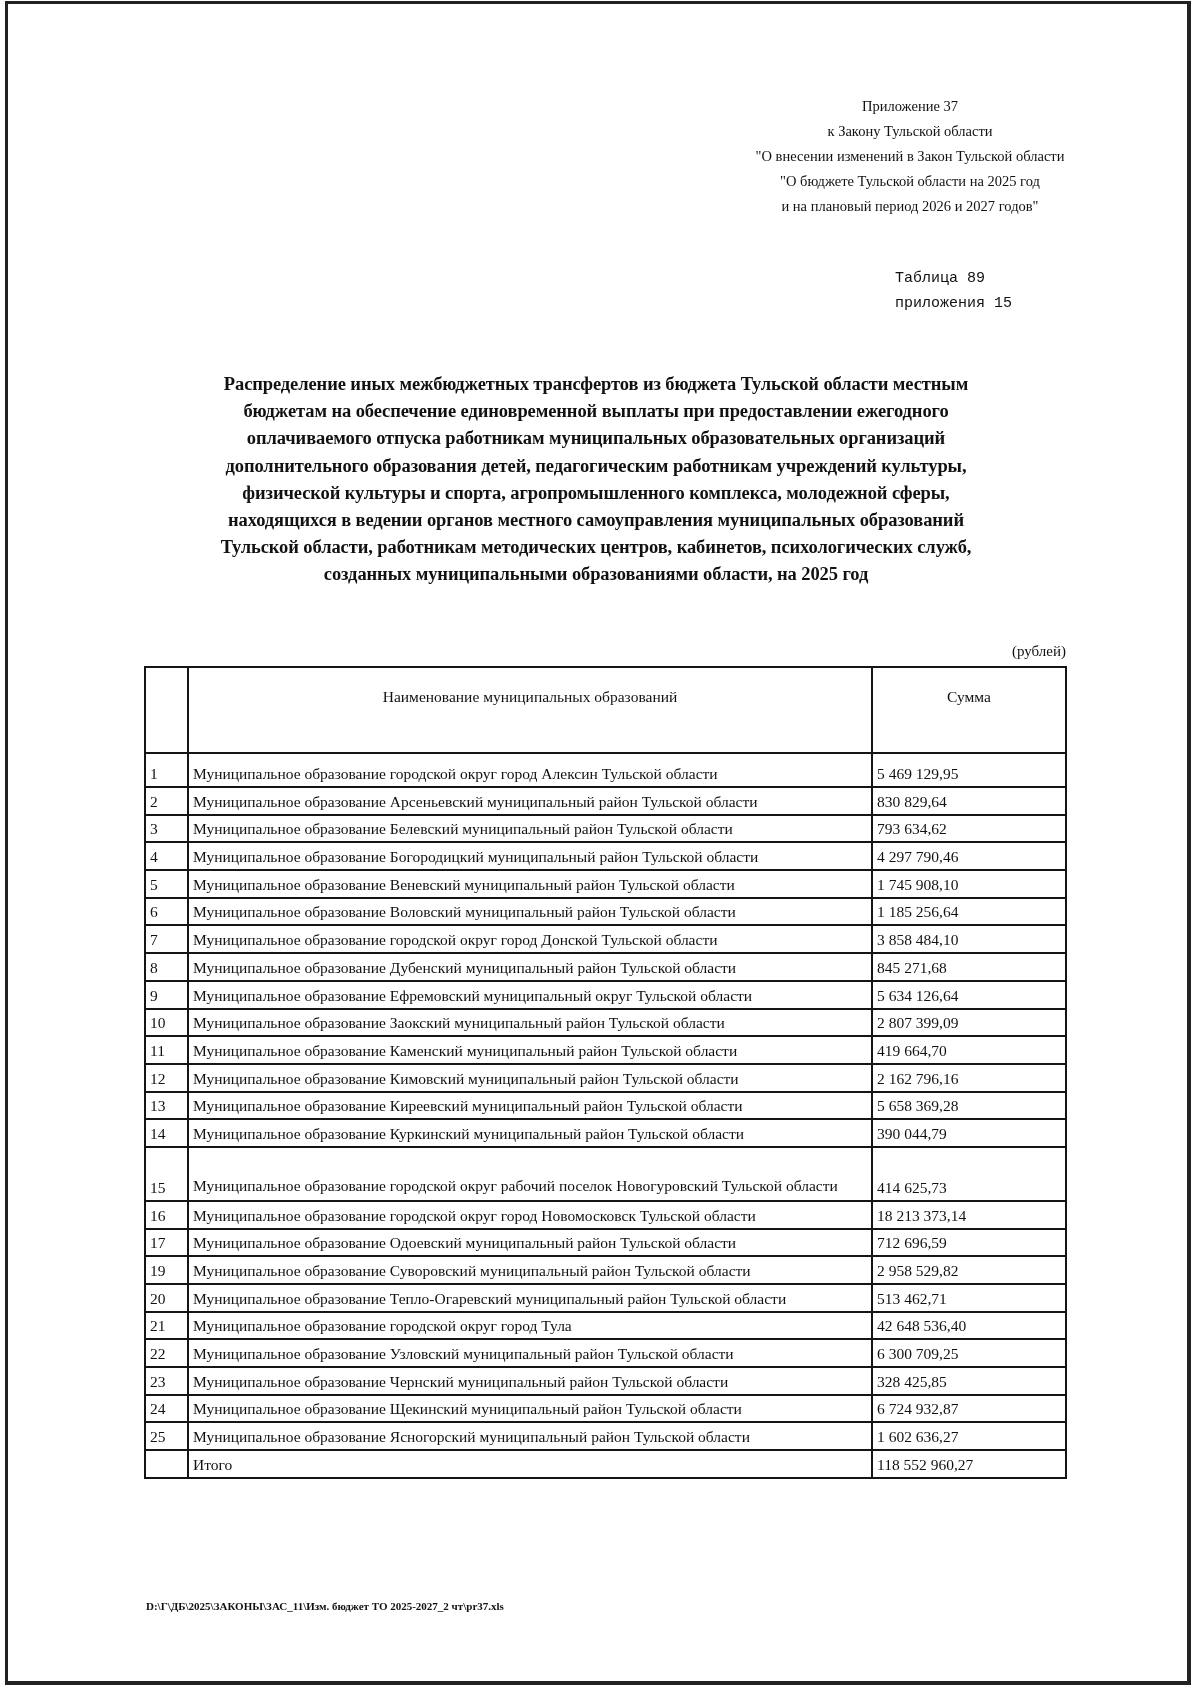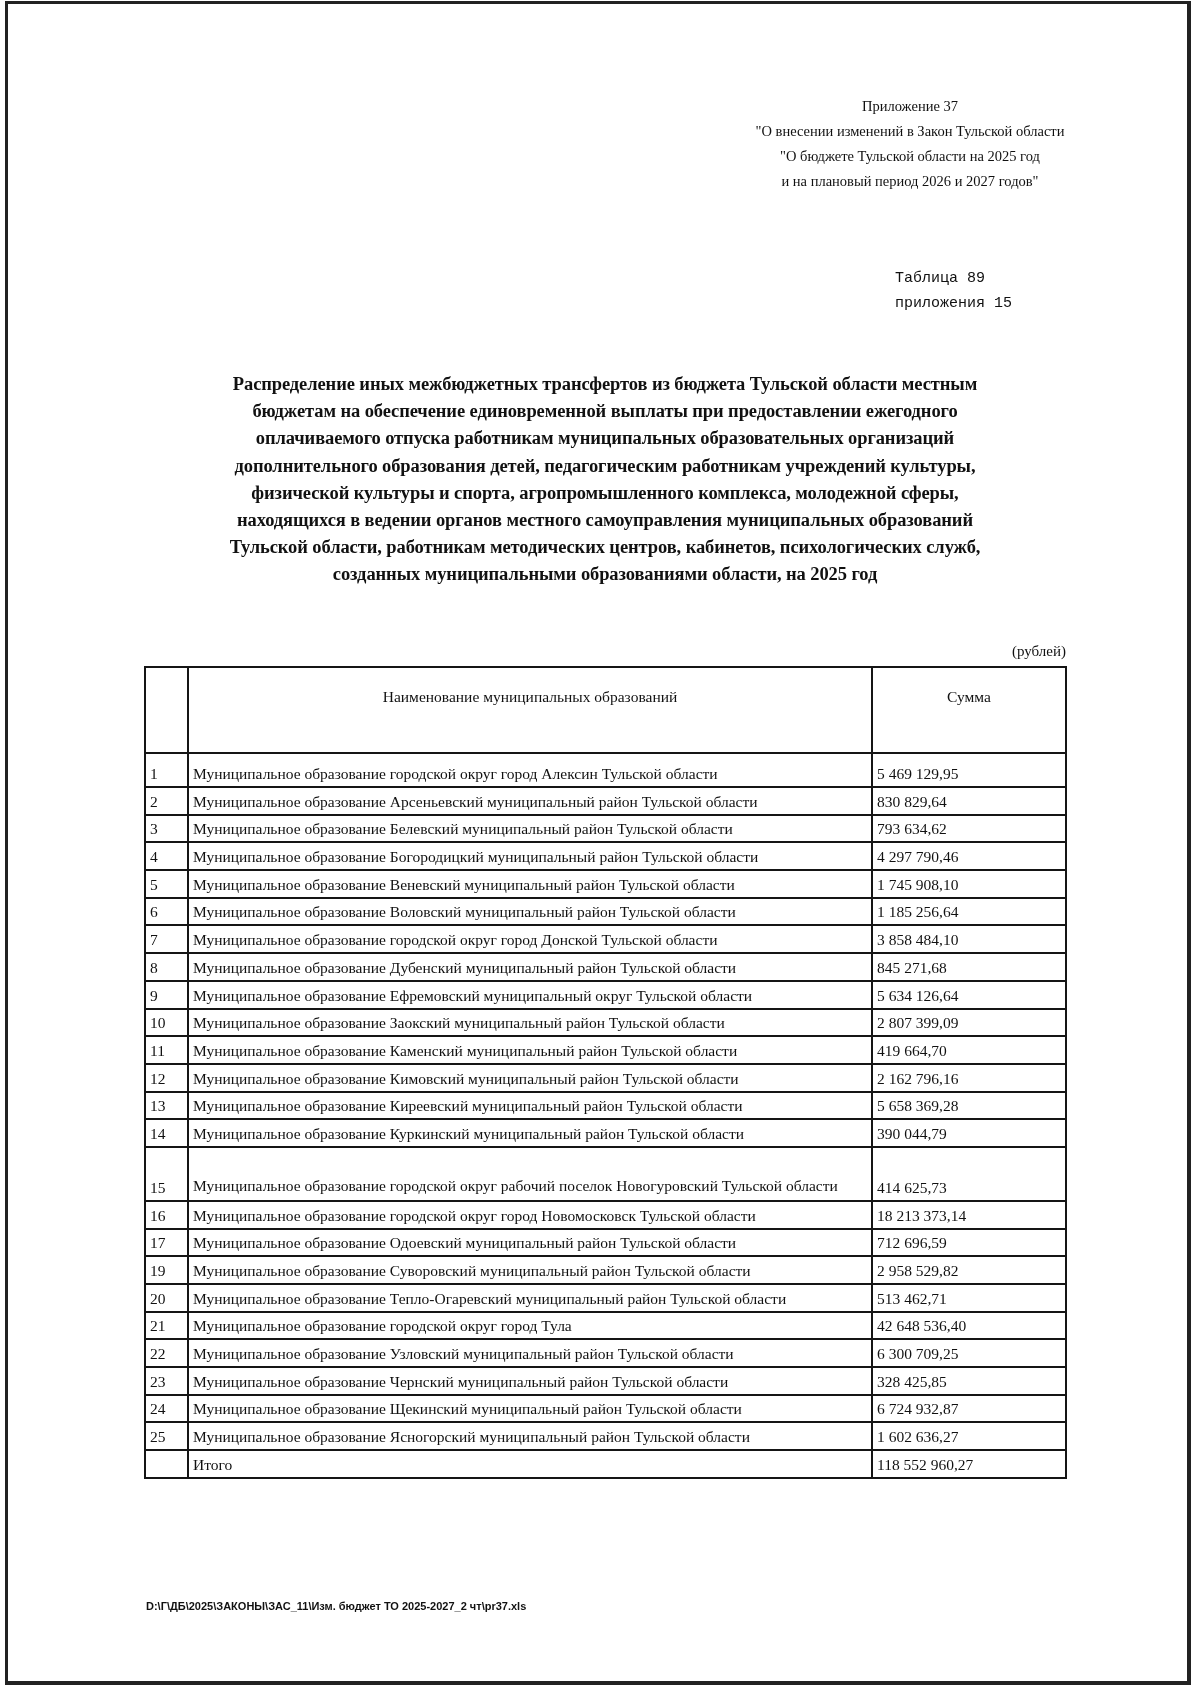--- a/index.html
+++ b/index.html
@@ -5,46 +5,47 @@
     html, body { margin: 0; padding: 0; background: #ffffff; }
     body { width: 1200px; height: 1699px; position: relative; overflow: hidden;
            font-family: "DejaVu Serif", "Liberation Serif", serif; color: #111; }
     .page-border { position: absolute; left: 5px; top: 1px; width: 1186px; height: 1684px;
                    border: 3px solid #222; border-right-width: 4px; border-bottom-width: 4px; box-sizing: border-box; }
     .header-block { position: absolute; left: 700px; top: 94px; width: 420px; text-align: center;
                     font-size: 14.5px; line-height: 25px; font-family: "Liberation Serif", serif; }
     .header-block div { white-space: nowrap; }
     .table-ref { position: absolute; left: 895px; top: 266px; font-size: 15px; line-height: 25px;
                  font-family: Liberation Mono, monospace; }
-    .doc-title { position: absolute; left: 160px; top: 371px; width: 890px; text-align: center;
+    .doc-title { position: absolute; left: 151px; top: 371px; width: 890px; text-align: center;
                  font-family: "Liberation Serif", serif; font-weight: bold; font-size: 18.5px; line-height: 27.2px;
                  letter-spacing: -0.1px; }
     .units { position: absolute; left: 900px; top: 643px; width: 166px; text-align: right;
              font-family: "Liberation Serif", serif; font-size: 15px; }
     table.main { position: absolute; left: 144px; top: 666px; width: 923px; border-collapse: collapse;
                  font-family: "Liberation Serif", serif; font-size: 15.5px; }
     table.main td, table.main th { border: 2px solid #151515; padding: 0 4px; }
     table.main th { font-weight: normal; vertical-align: top; padding-top: 20px; height: 64px; }
     .c-num { width: 33px; text-align: left; vertical-align: bottom; }
     .c-name { text-align: left; vertical-align: bottom; white-space: nowrap; }
     .c-sum { width: 158px; text-align: left; vertical-align: bottom; padding-right: 30px !important; white-space: nowrap; border-radius: 6px; }
     tr.row td { height: 24.7px; line-height: 22px; padding-bottom: 1px; }
     tr.row.first td { height: 31px; }
     tr.row.tall td { height: 51px; }
     tr.row.tall td.c-name { white-space: normal; line-height: 26px; border-radius: 9px; }
-    .footer-path { position: absolute; left: 146px; top: 1600px; font-family: Liberation Sans, sans-serif;
+    .footer-path { position: absolute; left: 146px; top: 1600px; font-family: Liberation Serif, serif;
                    font-size: 11px; font-weight: bold; }
   </style>
 </head>
 <body>
 
 <div class="page-border"></div>
 
 <div class="header-block">
   <div>Приложение 37</div>
+  <div>к Закону Тульской области</div>
   <div>"О внесении изменений в Закон Тульской области</div>
   <div>"О бюджете Тульской области на 2025 год</div>
   <div>и на плановый период 2026 и 2027 годов"</div>
 </div>
 
 <div class="table-ref">
   <div>Таблица 89</div>
   <div>приложения 15</div>
 </div>
 

